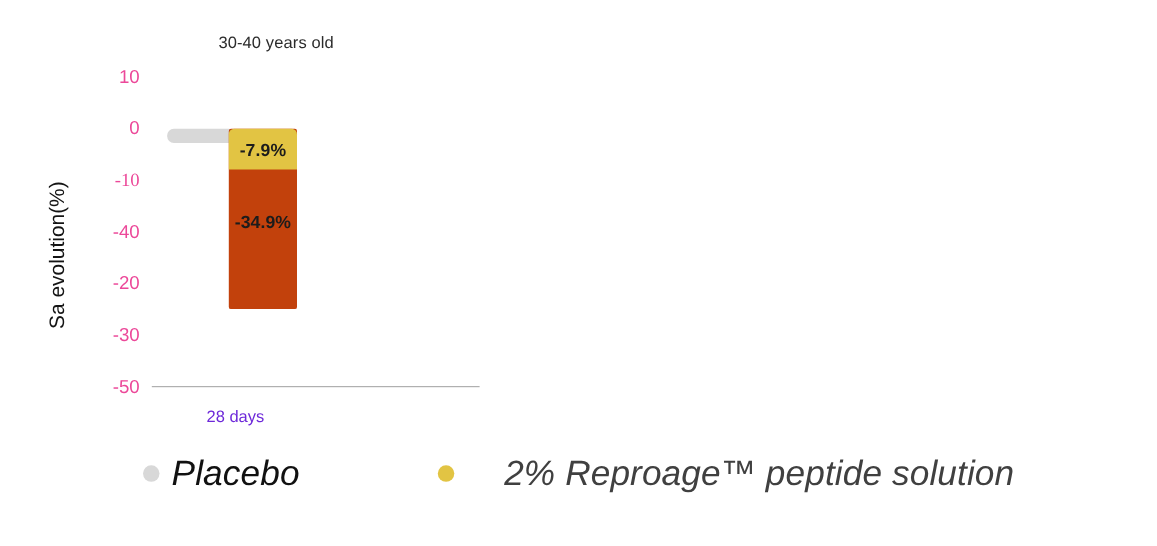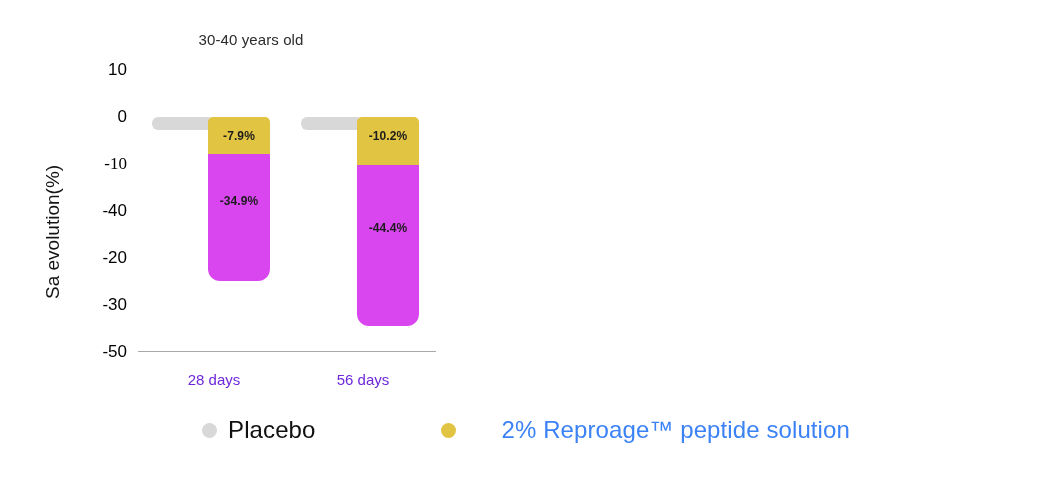--- a/index.html
+++ b/index.html
@@ -41,21 +41,21 @@
     top:70px;           
     height:282px;       
     border:0;
   }
   #panel-left .plot{left:138px;width:298px;}
 
   
   .ytick{
     position:absolute;right:100%;
     margin-right:11px;
-    font-size:17px;color:#000000;
+    font-size:17px;color:#ec4899;
     white-space:nowrap;
     transform:translateY(-50%);
     text-align:right;
   }
   .axis-line{
     position:absolute;left:0;width:100%;height:1px;
     background:#a8a8a8;bottom:0;
   }
 
   
@@ -68,49 +68,49 @@
 
   
   .group{position:absolute;bottom:0;top:0;}
   .bar{position:absolute;}
 
   .bar-placebo{
     border-radius:6px;
     background:#d8d8d8;
   }
   .bar-light{
-    border-radius:12px;
-    background:#d946ef;
+    border-radius:2px;
+    background:#c2410c;
   }
   .bar-dark{
     border-radius:5px 5px 0 0;
     background:#e2c443;
   }
   .bar-label{
     position:absolute;left:0;width:100%;
     text-align:center;
-    font-size:12px;
+    font-size:16px;
     color:#1c1c1c;
     font-weight:600;
     letter-spacing:.1px;
     white-space:nowrap;
   }
 
   
   .legend{
     position:absolute;left:0;top:404px;width:1052px;height:52px;
     display:flex;align-items:center;justify-content:center;
   }
   .legend-item{display:flex;align-items:center;}
   .legend-item + .legend-item{margin-left:126px;}
   .legend-dot{
     width:15px;height:15px;border-radius:50%;
     margin-right:11px;flex:0 0 auto;
   }
-  .legend-text{font-size:24px;letter-spacing:.1px;white-space:nowrap;}
+  .legend-text{font-size:32px;letter-spacing:.1px;white-space:nowrap;font-style:italic;}
 </style>
 </head>
 <body>
 
 <div class="chart-root">
 
   <div class="panel" id="panel-left">
     <div class="panel-title">30-40 years old</div>
     <div class="axis-title">Sa evolution(%)</div>
     <div class="plot" id="plot-left">
@@ -125,38 +125,28 @@
         <div class="group" style="left: 0px; width: 149px;">
           <div class="bar bar-placebo" style="left: 14px; width: 62px; top: 47px; height: 13px;"></div>
           <div class="bar bar-dark" style="left: 70px; width: 62px; top: 47px; height: 37.13px; z-index: 3;">
             <div class="bar-label" style="top: 12px;">-7.9%</div>
           </div>
           <div class="bar bar-light" style="left: 70px; width: 62px; top: 47px; height: 164.03px; z-index: 2;">
             <div class="bar-label" style="top: 76.58px;">-34.9%</div>
           </div>
           <div class="xtick" style="left: 76px;">28 days</div>
         </div>
-        <div class="group" style="left: 149px; width: 149px;">
-          <div class="bar bar-placebo" style="left: 14px; width: 62px; top: 47px; height: 13px;"></div>
-          <div class="bar bar-dark" style="left: 70px; width: 62px; top: 47px; height: 47.94px; z-index: 3;">
-            <div class="bar-label" style="top: 12px;">-10.2%</div>
-          </div>
-          <div class="bar bar-light" style="left: 70px; width: 62px; top: 47px; height: 208.68px; z-index: 2;">
-            <div class="bar-label" style="top: 104.31px;">-44.4%</div>
-          </div>
-          <div class="xtick" style="left: 76px;">56 days</div>
-        </div>
       </div>
   </div>
 
 
   <div class="legend">
     <div class="legend-item">
       <span class="legend-dot" id="lg-dot-0" style="background: rgb(216, 216, 216);"></span>
       <span class="legend-text" id="lg-txt-0" style="color: rgb(17, 17, 17);">Placebo</span>
     </div>
     <div class="legend-item">
       <span class="legend-dot" id="lg-dot-1" style="background: rgb(226, 196, 67);"></span>
-      <span class="legend-text" id="lg-txt-1" style="color: #3b82f6; margin-left: 34px;">2% Reproage™ peptide solution</span>
+      <span class="legend-text" id="lg-txt-1" style="color: #404040; margin-left: 34px;">2% Reproage™ peptide solution</span>
     </div>
   </div>
 
 </div>
 
 </body></html>

